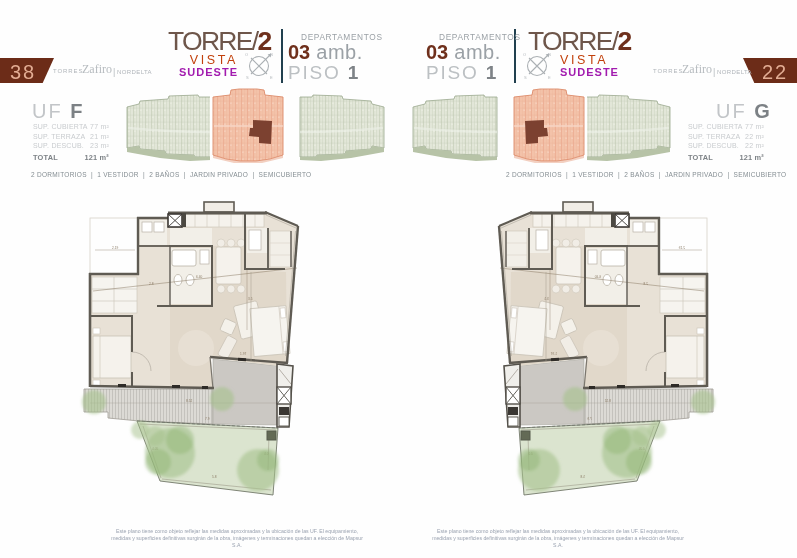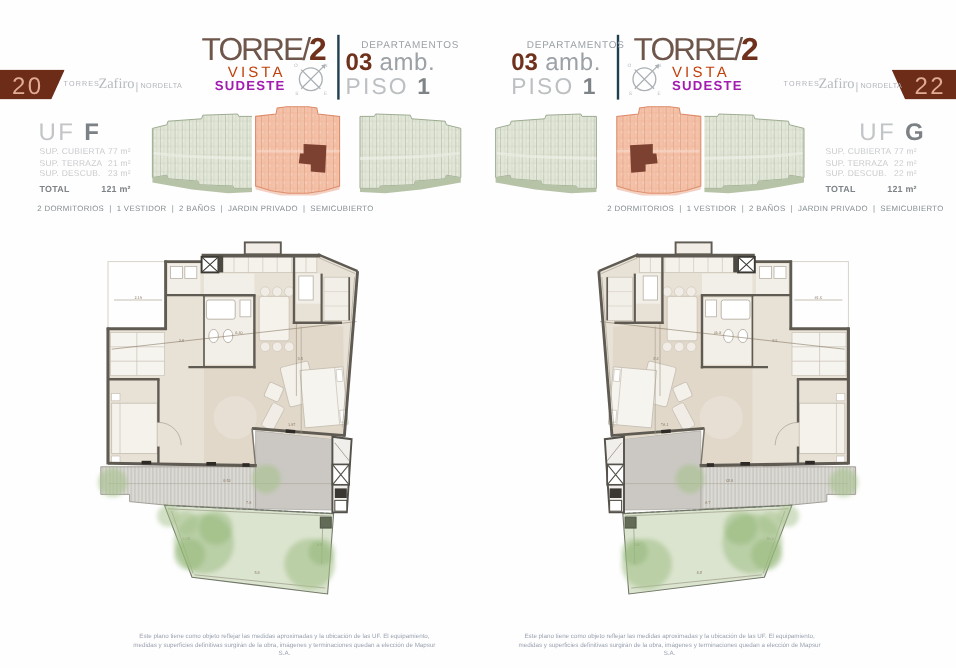--- a/index.html
+++ b/index.html
@@ -25,21 +25,21 @@
   .tabnum{font-size:20px;color:#e2ac93;letter-spacing:2px;}
   .logo-sm{font-size:6px;color:#b0b5ba;letter-spacing:0.9px;}
   .logo-script{font-family:"Liberation Serif",serif;font-size:12px;color:#b6bbbf;}
 </style>
 </head>
 <body>
 <div id="page">
 
 <div class="abs" style="left:0;top:58px;width:54px;height:25px;background:#6c2c18;clip-path:polygon(0 0,100% 0,79% 100%,0 100%);"></div>
 
-<div class="abs tabnum" style="left:10px;top:61px;">20</div>
+<div class="abs tabnum" style="left:10px;top:61px;">38</div>
 
 <div class="abs" style="left:53px;top:60px;width:92px;height:22px;white-space:nowrap;">
   <span class="logo-sm" style="position:absolute;left:0;top:8px;">TORRES</span>
   <span class="logo-script" style="position:absolute;left:29px;top:2px;">Zafiro</span>
   <span style="position:absolute;left:60px;top:7px;color:#b6bbbf;font-size:9px;">|</span>
   <span class="logo-sm" style="position:absolute;left:64px;top:8.5px;letter-spacing:0.4px;font-size:6px;">NORDELTA</span>
 </div>
 
 <div class="abs hdr-big" style="left:168px;top:26px;width:104px;text-align:right;">TORRE/<b>2</b></div>
 

